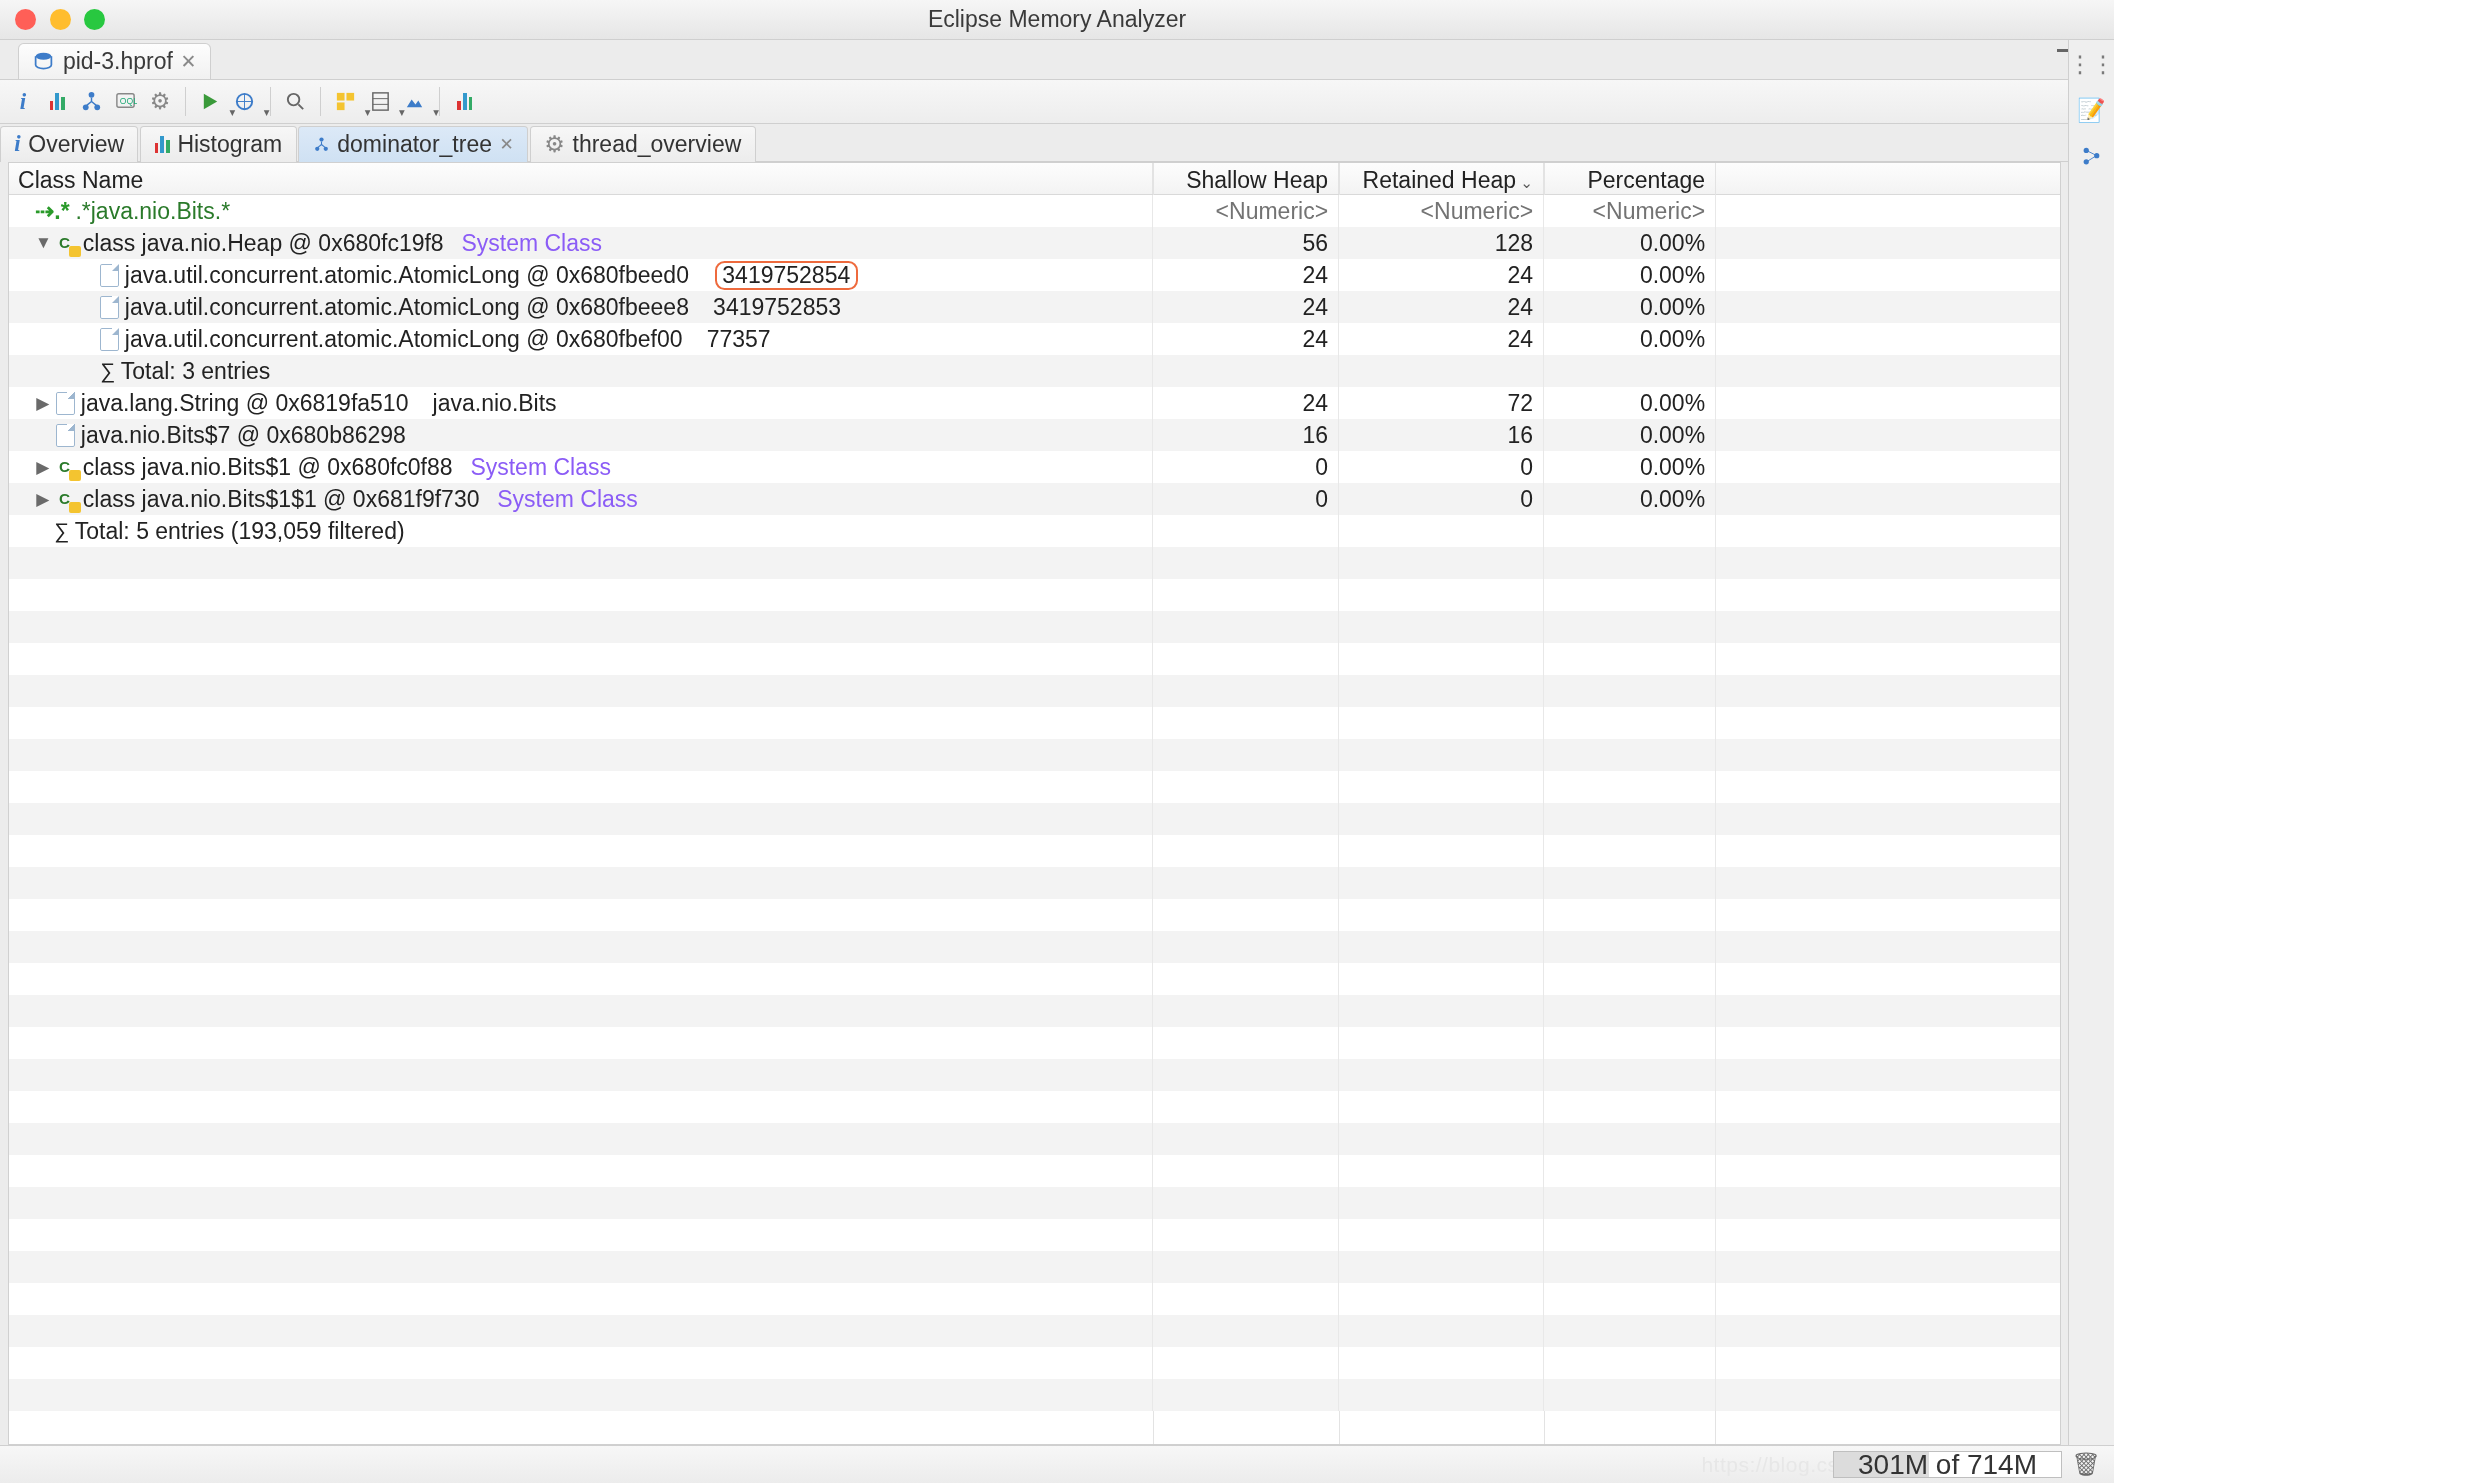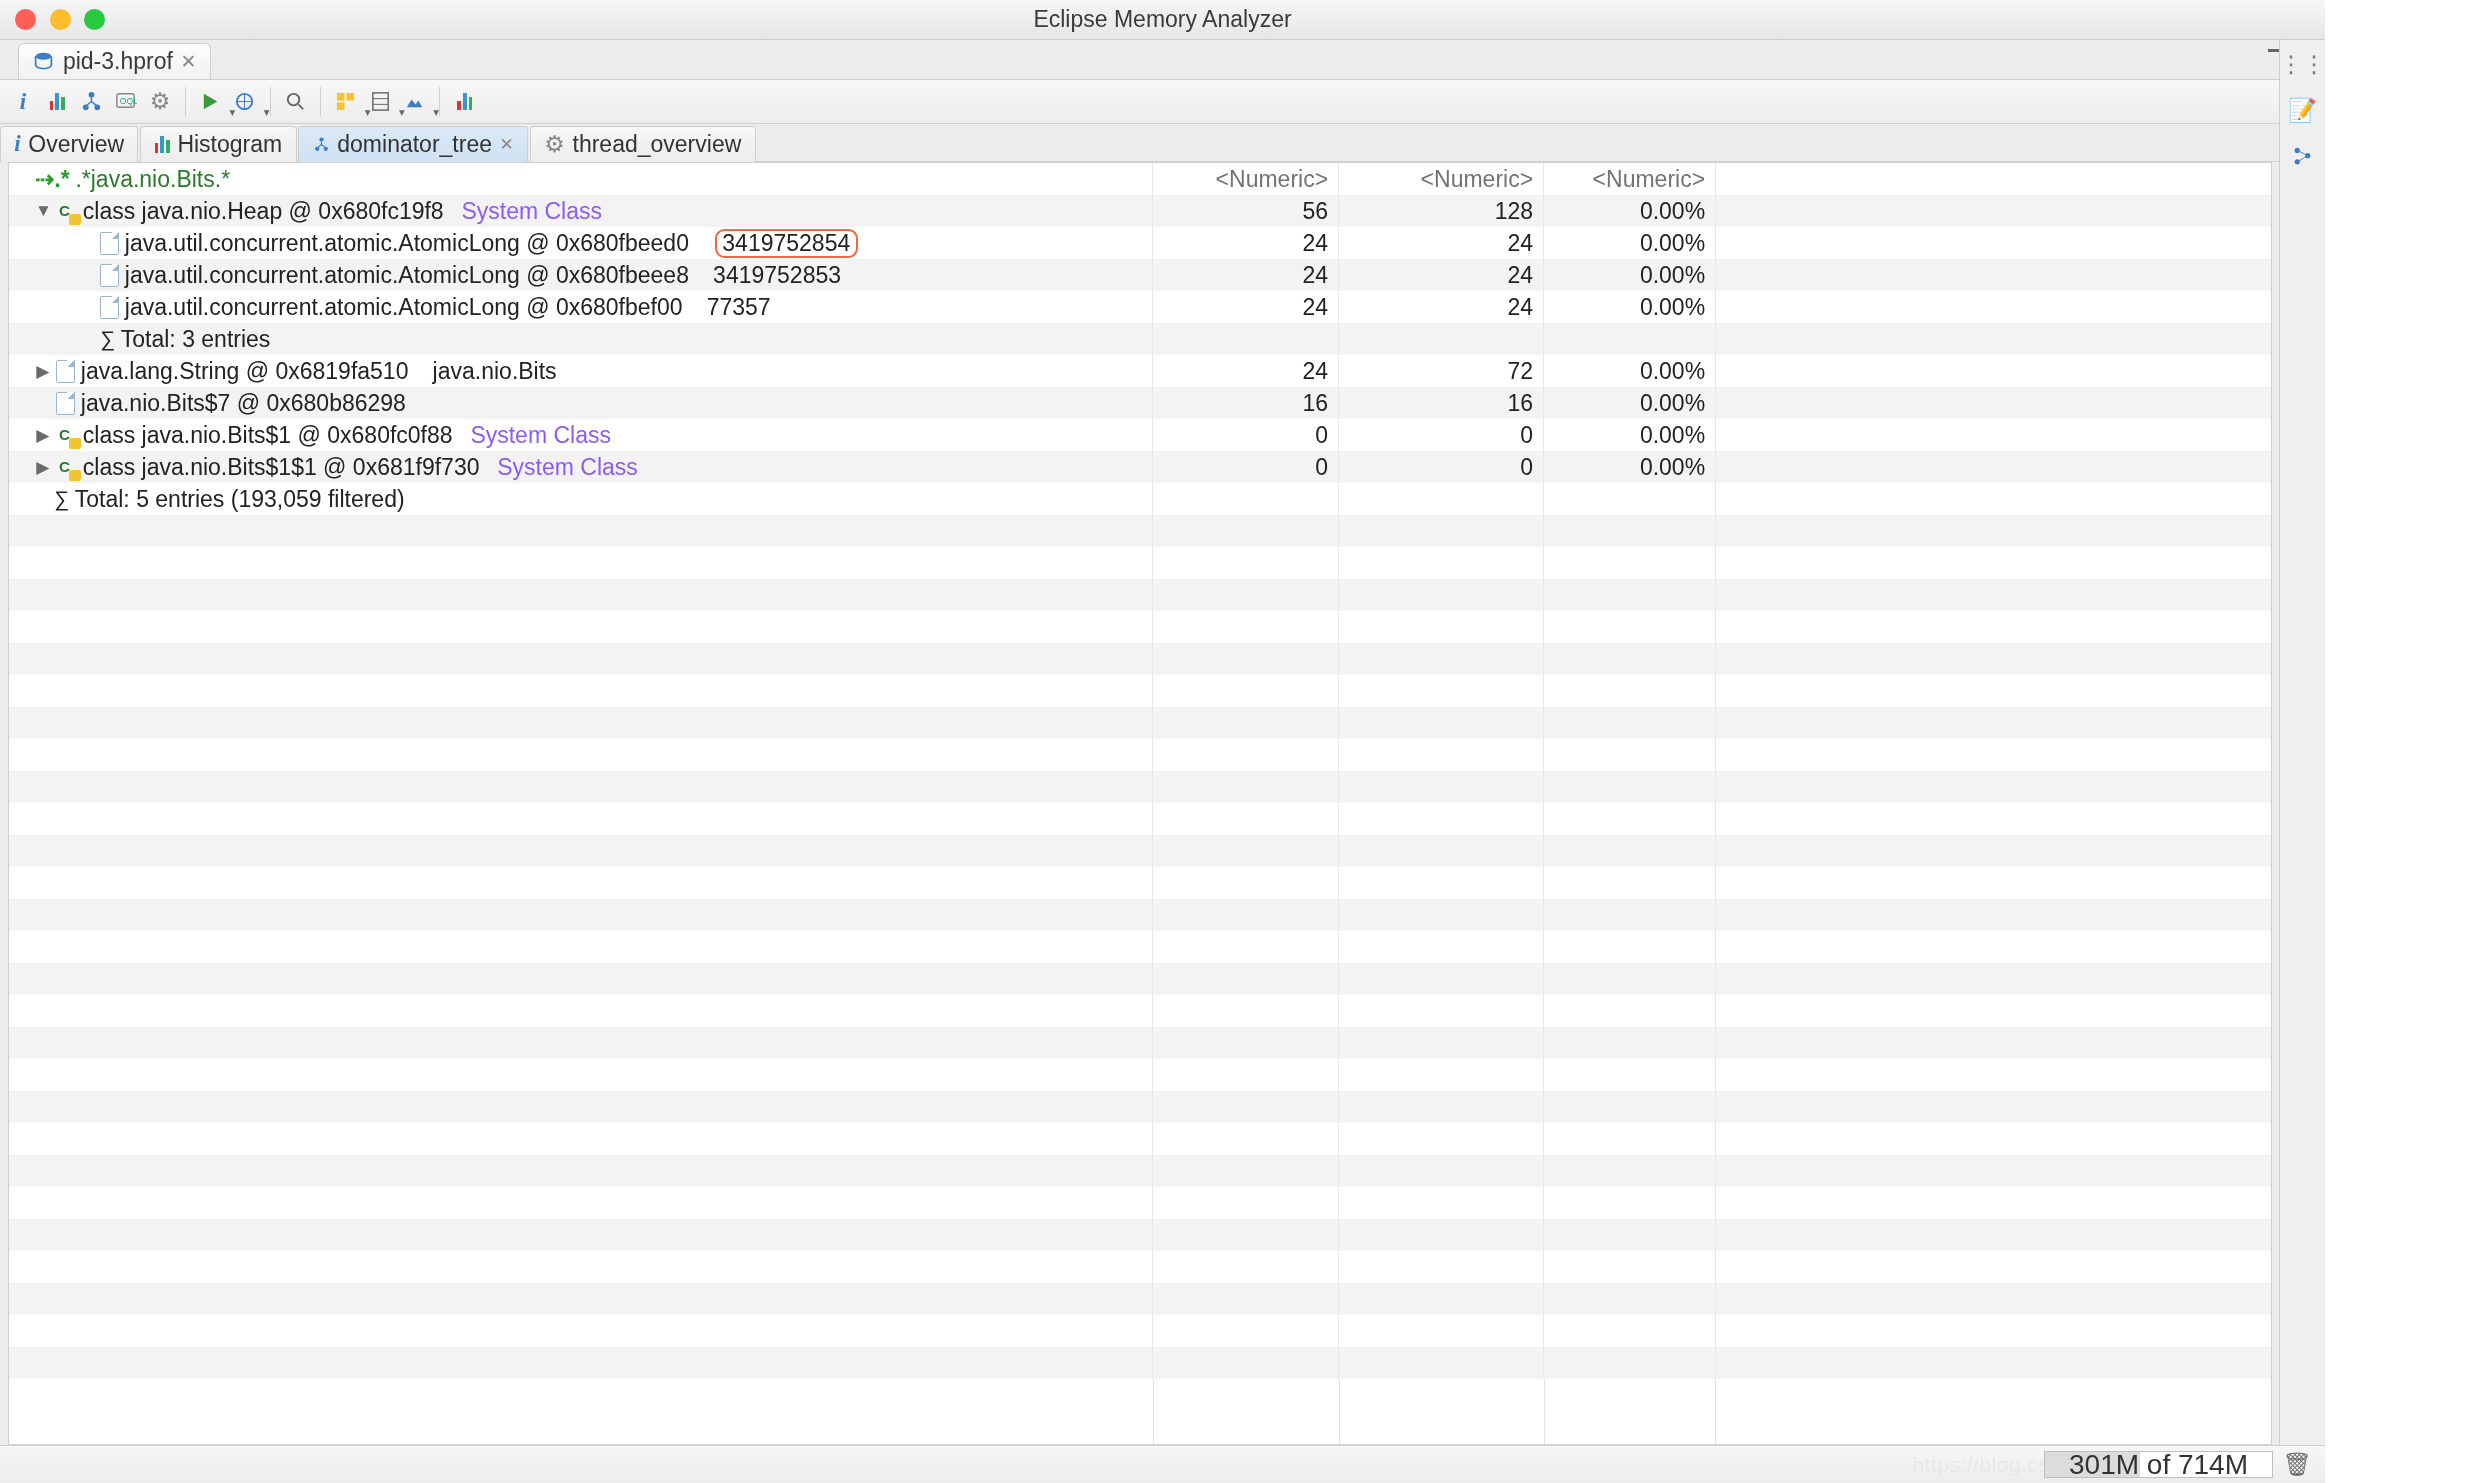--- a/index.html
+++ b/index.html
@@ -1,18 +1,18 @@
 <!DOCTYPE html>
 <html><head>
 <meta charset="utf-8">
 <style>
 * { box-sizing: border-box; margin: 0; padding: 0; }
 html, body { width: 2475px; height: 1483px; font-family: -apple-system, "Helvetica Neue", Arial, sans-serif; font-size: 23px; color:#222; }
 .scale { transform: scale(1); transform-origin: top left; }
-.window { width: 2325px; height: 1483px; background: #ececec; position: relative; }
+.window { width: 2114px; height: 1483px; background: #ececec; position: relative; }
 
 
 .titlebar { height: 40px; background: linear-gradient(#f6f6f6,#e6e6e6); border-bottom:1px solid #cfcfcf; display:flex; align-items:center; position:relative;}
 .traffic { display:flex; gap:13.3px; padding-left:15.3px;}
 .dot { width:21px; height:21px; border-radius:50%; }
 .dot.red{background:#ff5f57;} .dot.yellow{background:#ffbd2e;} .dot.green{background:#28c840;}
 .title-text { position:absolute; left:50%; transform:translateX(-50%); font-size:23px; color:#3a3a3a;}
 
 
 .editor-tab-bar { height:40px; background:#ececec; border-bottom:1px solid #cfcfcf; display:flex; align-items:flex-end; padding-left:18px; position:relative;}
@@ -240,20 +240,26 @@
             <path d="M8 6l8 4M8 17l8-5" stroke="#3d7cc9" fill="none"></path>
           </svg>
         </div>
 </div>
 
 <div class="table-wrap">
   <div class="vline v1"></div>
         <div class="vline v2"></div>
         <div class="vline v3"></div>
         <div class="vline v4"></div>
+  <div class="thead">
+    <div class="cell col-name">Class Name</div>
+    <div class="cell col-sh">Shallow Heap</div>
+    <div class="cell col-rh"><span>Retained Heap</span><span class="sort-ind">&nbsp;⌄</span></div>
+    <div class="cell col-pc">Percentage</div>
+  </div>
   <div class="tbody">
 
     <div class="row">
       <div class="cell col-name">
               <div class="name-inner indent-0">
         <span class="regex-ic">⇢.*</span>
         <span class="bold" style="color:#2a7a2a">.*java.nio.Bits.*</span>
       </div>
             </div>
       <div class="cell col-sh num-placeholder">&lt;Numeric&gt;</div>

